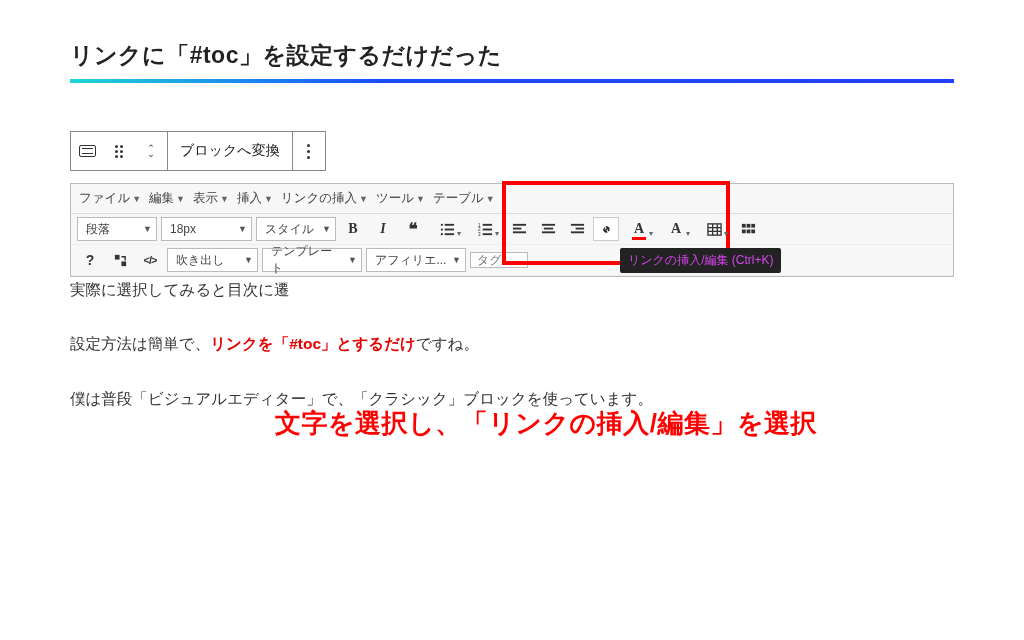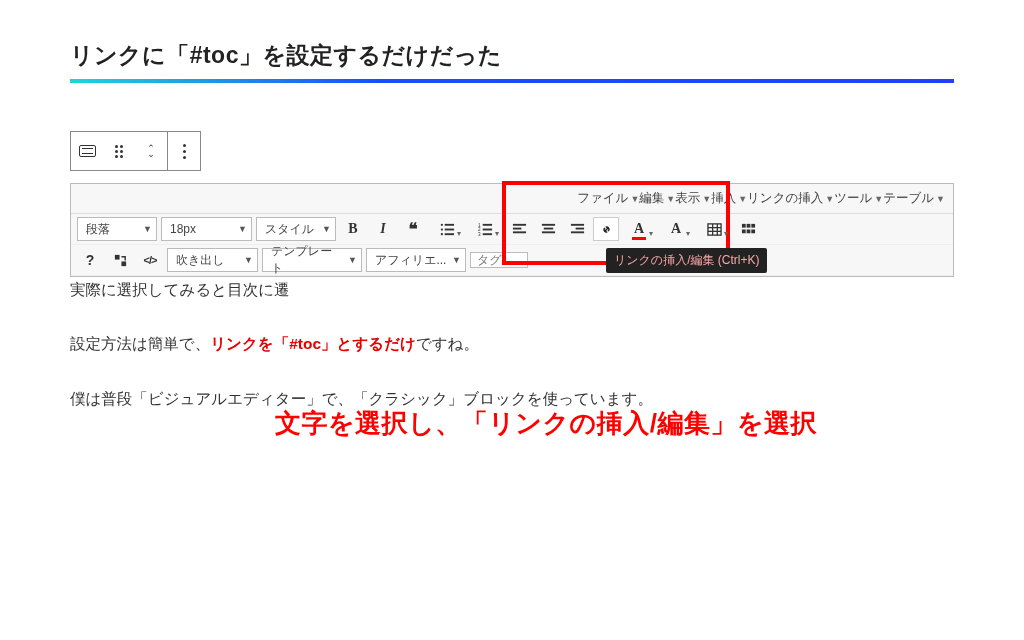--- a/index.html
+++ b/index.html
@@ -54,26 +54,26 @@
   }
   .btn.wide { width: auto; padding: 0 12px; font-size: 14px; }
 
   
   .editor {
     border: 1px solid #bbb;
     background: #f7f7f7;
   }
   .menu-row {
     display: flex;
+    gap: 8px;
     padding: 6px 8px;
     border-bottom: 1px solid #ddd;
     font-size: 12.5px;
     color: #444;
     flex-wrap: wrap;
-    justify-content: flex-end;
   }
   .menu-item { display: flex; align-items: center; gap: 2px; }
   .menu-item .caret { font-size: 9px; color: #666; }
 
   .tool-row {
     display: flex;
     align-items: center;
     gap: 4px;
     padding: 3px 6px;
     border-bottom: 1px solid #eee;
@@ -127,23 +127,23 @@
   .highlight-toolbar {
     top: -36px;
     left: -4px;
     width: 228px;
     height: 84px;
   }
 
   .tooltip {
     position: absolute;
     top: 30px;
-    left: 12px;
+    left: 26px;
     background: #222;
-    color: #fca5a5;
+    color: #d946ef;
     font-size: 12px;
     padding: 4px 8px;
     border-radius: 2px;
     white-space: nowrap;
     z-index: 20;
   }
 
   .tag-input {
     width: 58px;
     height: 16px;
@@ -235,20 +235,23 @@
             <i></i>
             <i></i>
           </div>
         </div>
       <div class="btn">
           <div class="updown">
             <span>⌃</span>
             <span>⌄</span>
           </div>
         </div>
+    </div>
+    <div class="group">
+      <div class="btn wide">ブロックへ変換</div>
     </div>
     <div class="group">
       <div class="btn">
           <div class="dots3">
             <i></i>
             <i></i>
             <i></i>
           </div>
         </div>
     </div>

